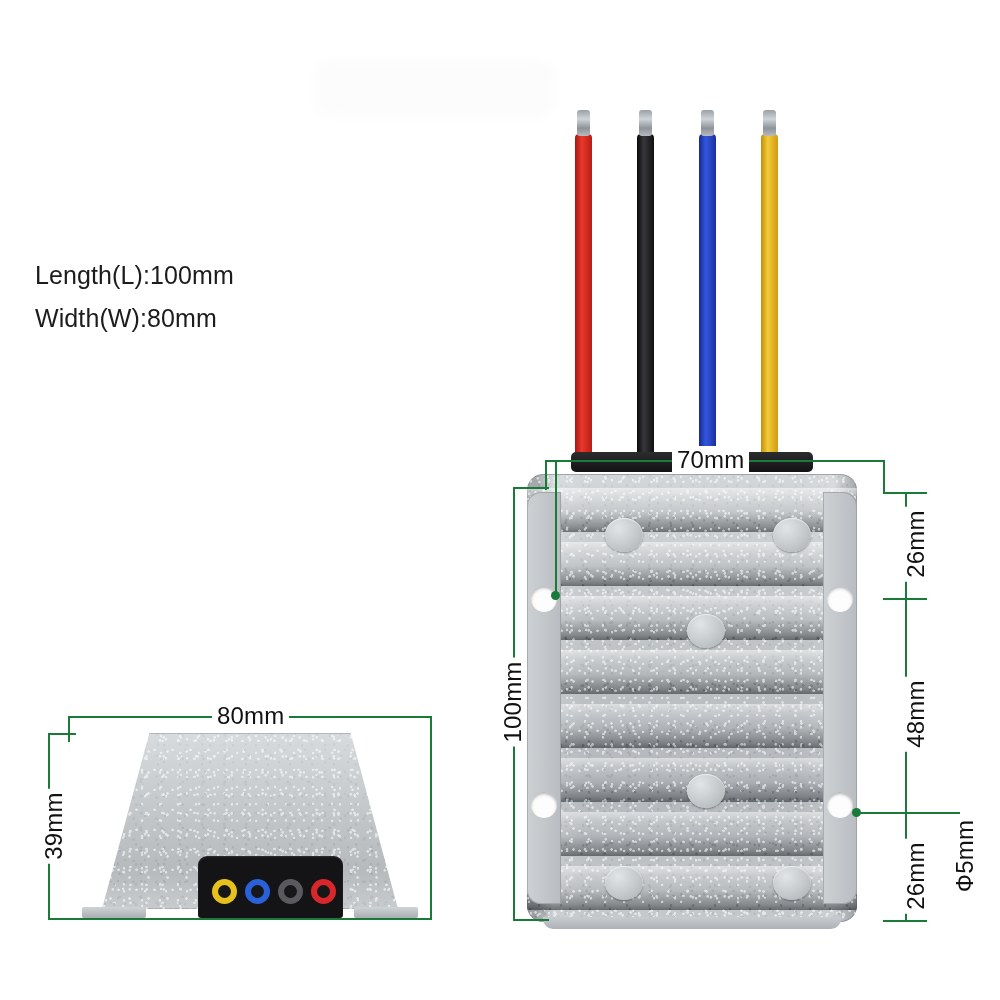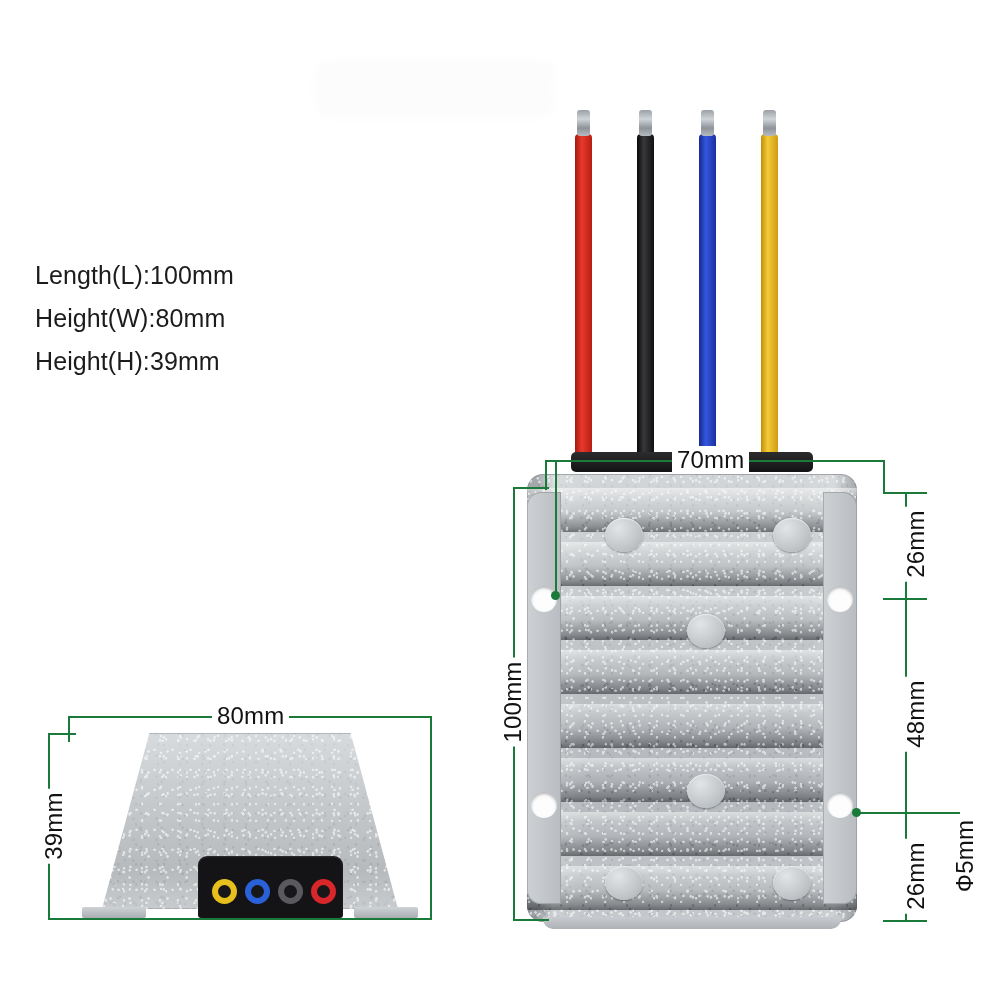--- a/index.html
+++ b/index.html
@@ -141,22 +141,21 @@
 </style>
 </head>
 <body>
 
 <div class="stage">
 
   <div class="watermark"></div>
 
   <div class="spec-list">
     <div class="spec-line">Length(L):100mm</div>
-    <div class="spec-line">Height(W):80mm</div>
-    <div class="spec-line">Height(H):39mm</div>
+    <div class="spec-line">Width(W):80mm</div>
   </div>
 
   <div class="topview">
 
     <div class="wire" style="left:48px;top:-340px;height:320px;background:linear-gradient(90deg,#a51710,#e8392c 40%,#b81d14);">
       <span class="wire-tip"></span>
     </div>
     <div class="wire" style="left:110px;top:-340px;height:320px;background:linear-gradient(90deg,#08080a,#38383c 40%,#101012);">
       <span class="wire-tip"></span>
     </div>

